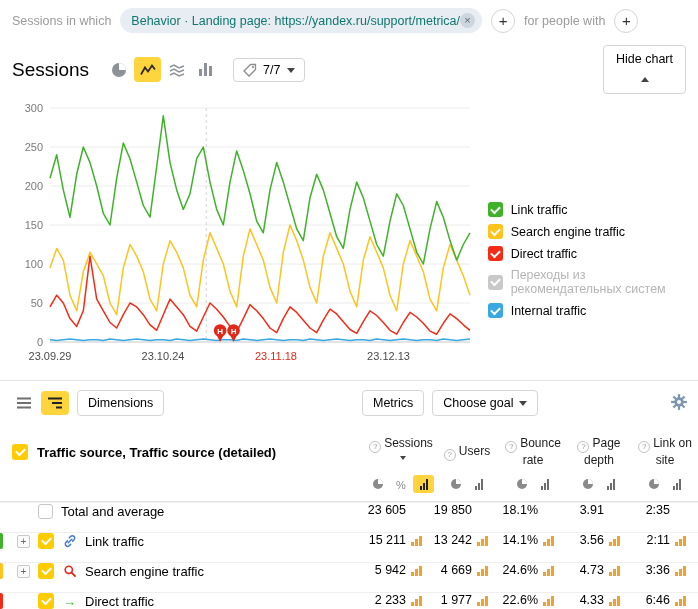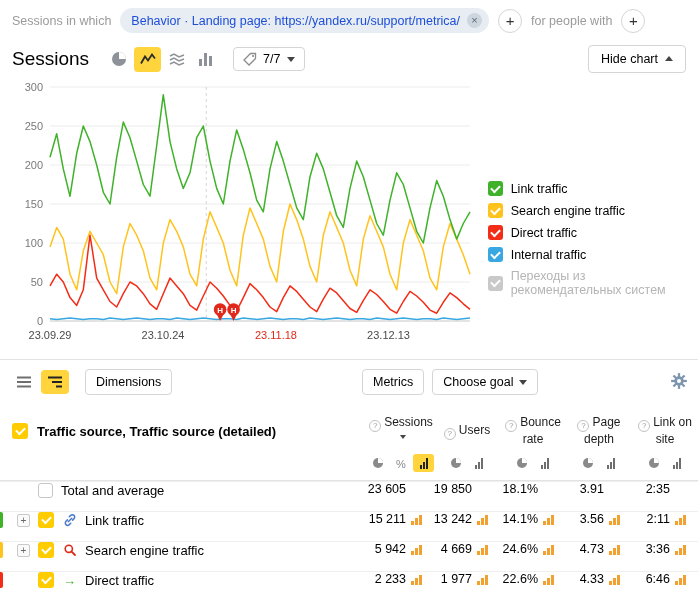--- a/index.html
+++ b/index.html
@@ -6,22 +6,22 @@
   body {
     margin: 0; width: 698px; height: 609px; overflow: hidden;
     background: #fff; color: #000;
     font-family: "Liberation Sans", sans-serif; font-size: 13px;
   }
   svg text { font-family: "Liberation Sans", sans-serif; }
 
   
   .filter-bar { display: flex; align-items: center; gap: 9px; padding: 8px 12px 6px; text-align: right; }
   .muted { color: #9b9b9b; font-size: 12.5px; }
-  .chip { display: inline-flex; align-items: center; gap: 7px; background: #e7edf2;
-          border-radius: 14px; padding: 5px 7px 5px 11px; font-size: 12.5px; color: #1d4ed8; }
+  .chip { display: inline-flex; align-items: center; background: #e7edf2;
+          border-radius: 14px; padding: 5px 7px 5px 11px; font-size: 12.5px; color: #0f766e; }
   .chip-x { width: 15px; height: 15px; border-radius: 50%; background: #cdd6de; color: #5c6a75;
             display: flex; align-items: center; justify-content: center; font-size: 11px; cursor: pointer; }
   .chip-x::before { content: "×"; line-height: 1; }
   .round-btn { width: 24px; height: 24px; border-radius: 50%; border: 1px solid #d5d5d5; background: #fff;
                color: #333; display: flex; align-items: center; justify-content: center; padding: 0; cursor: pointer; }
   .round-btn::before { content: "+"; font-size: 15px; line-height: 1; }
 
   
   .chart-head { display: flex; align-items: center; gap: 8px; padding: 6px 12px 2px; }
   .chart-title { font-size: 19px; font-weight: 400; margin-right: 8px; }
@@ -30,37 +30,37 @@
             display: flex; align-items: center; justify-content: center; padding: 0; cursor: pointer; }
   .ct-btn.selected { background: #ffd43d; }
   .pie-big { width: 14px; height: 14px; border-radius: 50%; background: #8d9299; position: relative; overflow: hidden; }
   .pie-big::after { content: ""; position: absolute; right: 0; top: 0; width: 50%; height: 50%; background: #fff; }
   .cols-icon { display: inline-flex; align-items: flex-end; gap: 2px; height: 13px; }
   .cols-icon i { width: 3px; background: #8d9299; display: block; }
   .cols-icon i:nth-child(1) { height: 7px; } .cols-icon i:nth-child(2) { height: 13px; } .cols-icon i:nth-child(3) { height: 10px; }
   .seg-btn { display: flex; align-items: center; gap: 6px; border: 1px solid #d5d5d5; background: #fff;
              border-radius: 4px; padding: 4px 9px; font-size: 12.5px; margin-left: 6px; cursor: pointer; }
   .hide-btn { margin-left: auto; border: 1px solid #d5d5d5; background: #fff; border-radius: 4px;
-              padding: 6px 12px; font-size: 12.5px; display: flex; gap: 7px; align-items: center; cursor: pointer; }
+              padding: 6px 12px; font-size: 12.5px; display: flex; gap: 7px; align-items: center; cursor: pointer; flex-direction: column; }
   .caret-down { width: 0; height: 0; border: 4px solid transparent; border-top: 5px solid #444; margin-top: 5px; }
   .caret-up   { width: 0; height: 0; border: 4px solid transparent; border-bottom: 5px solid #444; margin-bottom: 5px; }
 
   
   .chart-zone { position: relative; display: flex; padding: 2px 0 0 14px; }
   .legend { margin: 104px 0 0 16px; width: 216px; }
   .legend-item { display: flex; align-items: center; gap: 8px; margin-bottom: 7px; font-size: 12.5px; cursor: pointer; }
   .lbox { width: 15px; height: 15px; border-radius: 3px; position: relative; flex: none; }
   .lbox::after { content: ""; position: absolute; left: 3px; top: 3.5px; width: 7px; height: 4px;
                  border-left: 2px solid #fff; border-bottom: 2px solid #fff; transform: rotate(-45deg); }
   .legend-item.disabled .llabel { color: #b5b5b5; }
 
   
   .table-zone { border-top: 1px solid #e3e3e3; margin-top: 8px; }
   .table-toolbar { display: flex; align-items: center; padding: 9px 10px 8px; }
-  .label-area { width: 352px; display: flex; gap: 16px; align-items: center; }
+  .label-area { width: 352px; display: flex; gap: 8px; align-items: center; }
   .vt { display: flex; gap: 3px; }
   .vt-btn { width: 28px; height: 24px; border: none; background: transparent; border-radius: 4px;
             display: flex; align-items: center; justify-content: center; padding: 0; cursor: pointer; }
   .vt-btn.selected { background: #ffd43d; }
   .tbtn { border: 1px solid #d5d5d5; background: #fff; border-radius: 4px; padding: 5px 10px;
           font-size: 12.5px; display: flex; align-items: center; gap: 6px; cursor: pointer; }
   .metrics-area { display: flex; gap: 8px; align-items: center; border-radius: 9px; }
   .gear-btn { margin-left: auto; background: none; border: none; padding: 0; cursor: pointer; }
 
   .thead { display: flex; align-items: center; padding: 12px 0 2px; }
@@ -201,27 +201,27 @@
         <span class="llabel">Link traffic</span>
       </div>
       <div class="legend-item">
         <span class="lbox" style="background: rgb(255, 195, 30);"></span>
         <span class="llabel">Search engine traffic</span>
       </div>
       <div class="legend-item">
         <span class="lbox" style="background: rgb(243, 44, 23);"></span>
         <span class="llabel">Direct traffic</span>
       </div>
+      <div class="legend-item disabled">
+        <span class="lbox" style="background: rgb(201, 201, 201);"></span>
+        <span class="llabel">Переходы из рекомендательных систем</span>
+      </div>
       <div class="legend-item">
         <span class="lbox" style="background: rgb(56, 167, 226);"></span>
         <span class="llabel">Internal traffic</span>
-      </div>
-      <div class="legend-item disabled">
-        <span class="lbox" style="background: rgb(201, 201, 201);"></span>
-        <span class="llabel">Переходы из рекомендательных систем</span>
       </div>
     </div>
 </div>
 
 <div class="table-zone">
 
   <div class="table-toolbar">
     <div class="label-area">
       <div class="vt">
         <button class="vt-btn">

